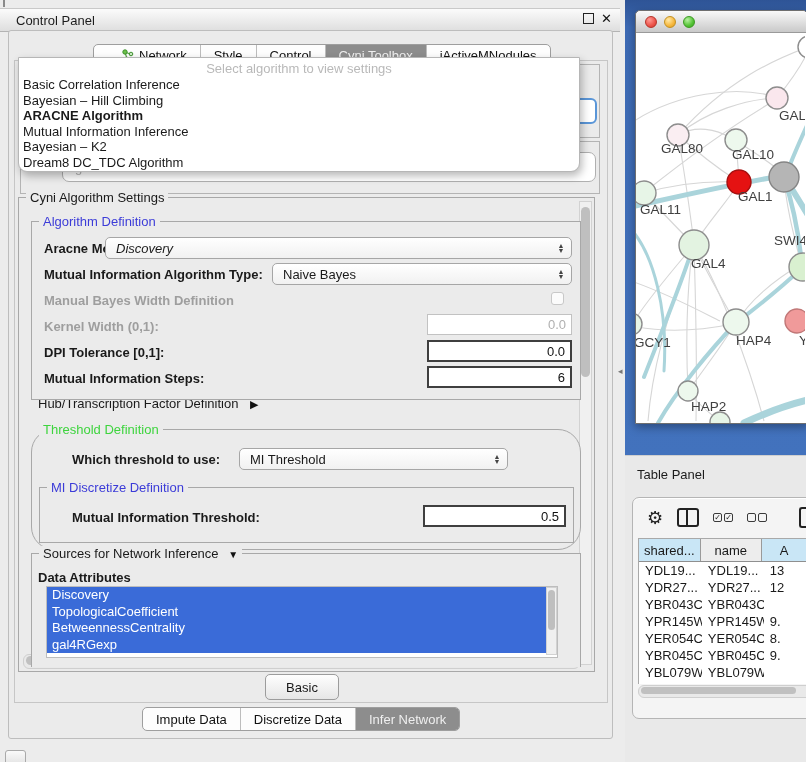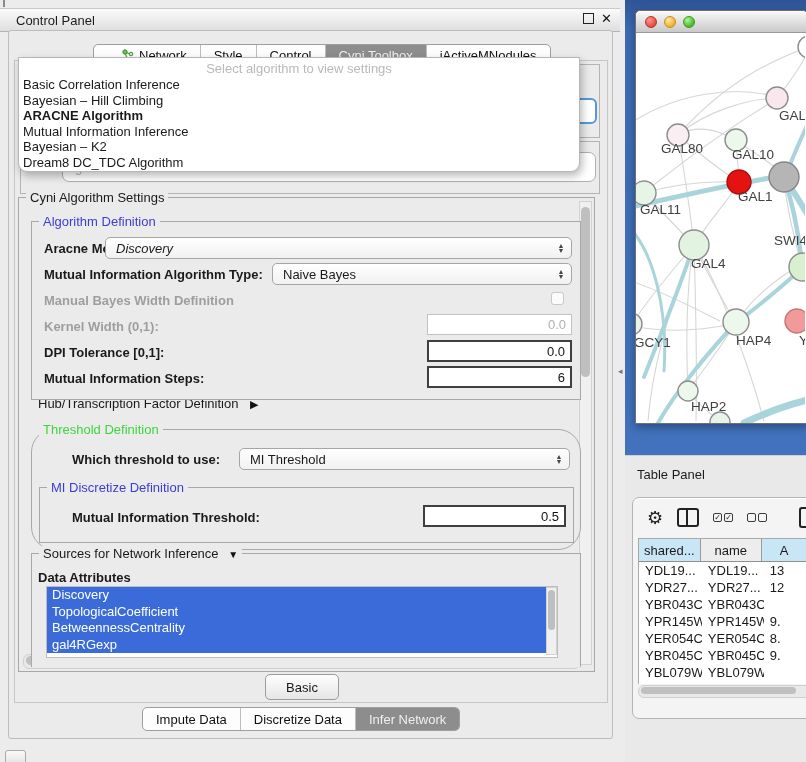--- a/index.html
+++ b/index.html
@@ -199,21 +199,21 @@
 
     <div class="abs expander" style="left:19px;top:198px;">
       <span>Hub/Transcription Factor Definition</span>
       <span class="tri-r">▶</span>
     </div>
 
     <div class="abs group" style="left:12px;top:231px;width:548px;height:119px;border-radius:23px;">
       <span class="gtitle green">Threshold Definition</span>
 
       <span class="abs lbl" style="left:40px;top:22px;">Which threshold to use:</span>
-      <div class="abs combo" style="left:207px;top:18px;width:331px;height:22px;">
+      <div class="abs combo" style="left:207px;top:18px;width:269px;height:22px;">
         <span class="val">MI Threshold</span>
         <span class="arr">
             <span>▲</span>
             <span>▼</span>
           </span>
       </div>
 
       <div class="abs group" style="left:7px;top:57px;width:533px;height:54px;">
         <span class="gtitle blue" style="background:#ebebeb;">MI Discretize Definition</span>
         <span class="abs lbl" style="left:11px;top:22px;padding-left:21px;">Mutual Information Threshold:</span>

